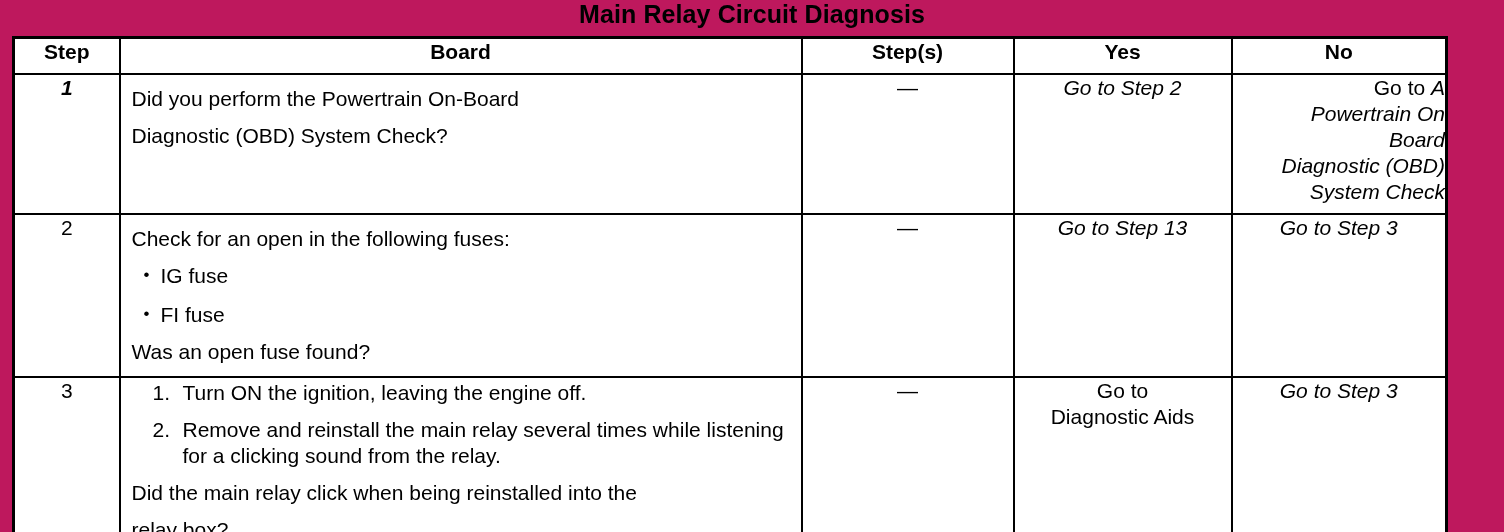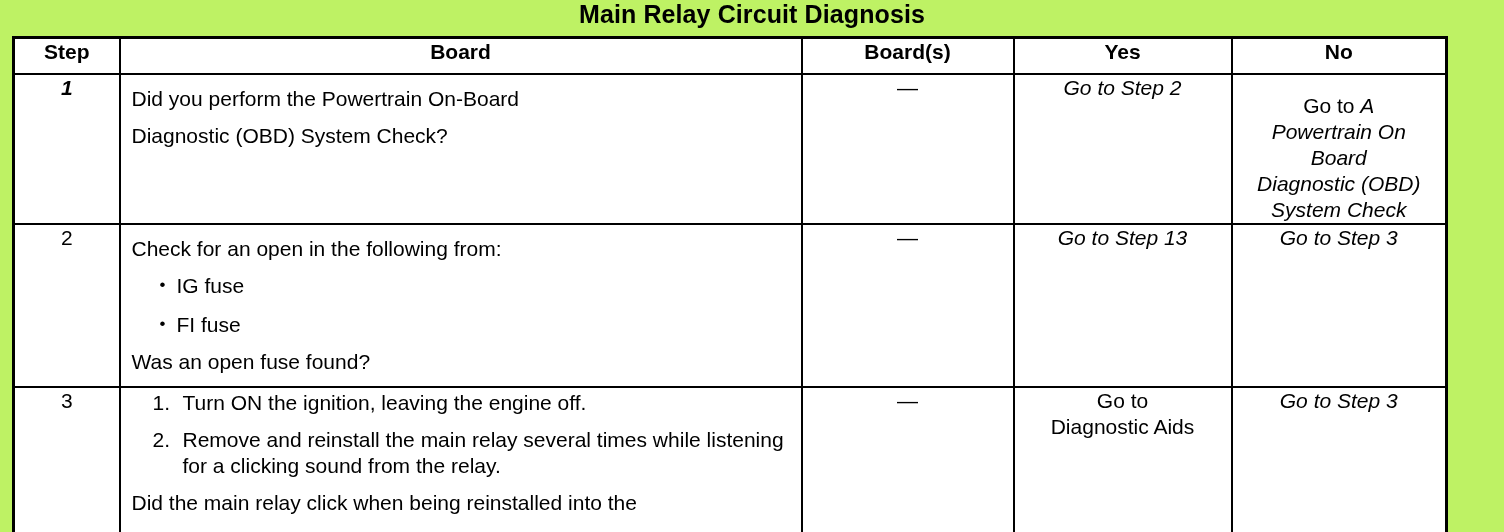--- a/index.html
+++ b/index.html
@@ -2,21 +2,21 @@
 <html><head>
 <meta charset="utf-8">
 <style>
   html,body{margin:0;padding:0;background:#ffffff;}
   body{
     width:1504px;height:532px;
     font-family:"Liberation Sans","DejaVu Sans",sans-serif;
     color:#000000;
     -webkit-font-smoothing:none;
   }
-  #page{position:relative;width:1504px;height:532px;overflow:hidden;background:#bef264;}
+  #page{position:relative;width:1504px;height:532px;overflow:hidden;background:#be185d;}
 
   .title{
     position:absolute;left:0;top:-2px;width:1504px;
     text-align:center;
     font-size:25px;font-weight:bold;letter-spacing:0.1px;
     line-height:32px;
   }
 
   table.diag{
     position:absolute;
@@ -67,29 +67,29 @@
   td.value{
     text-align:center;
     vertical-align:middle;
     font-size:24px;
   }
   td.yes,td.no{
     text-align:center;
     vertical-align:bottom;
     padding-bottom:4px;
   }
-  td.no.top{vertical-align:top;padding-top:18px;}
+  td.no.top{vertical-align:top;padding-top:0;text-align:right;}
 
   .ital{font-style:italic;}
   .noital{font-style:normal;}
 
   .lead{margin:11px;}
   ul.bul{
     list-style:none;
-    margin:9px 0 9px 16px;
+    margin:9px 0 9px 0;
     padding:0 0 0 40px;
   }
   ul.bul li{
     position:relative;
     margin:0 0 13px 0;
   }
   ul.bul li:last-child{margin-bottom:10px;}
   ul.bul li:before{
     content:"\2022";
     position:absolute;
@@ -130,21 +130,21 @@
       <col class="c-step">
         <col class="c-action">
         <col class="c-value">
         <col class="c-yes">
         <col class="c-no">
     </colgroup>
     <thead>
       <tr>
         <th>Step</th>
         <th>Board</th>
-        <th>Board(s)</th>
+        <th>Step(s)</th>
         <th>Yes</th>
         <th>No</th>
       </tr>
     </thead>
     <tbody>
 
       <tr class="r1h">
         <td class="step ital">1</td>
         <td class="action">
           <p class="lead">Did you perform the Powertrain On-Board</p>
@@ -161,21 +161,21 @@
             <span class="ital">Board</span><br>
             <span class="ital">Diagnostic (OBD)</span><br>
             <span class="ital">System Check</span>
           </div>
         </td>
       </tr>
 
       <tr class="r2h">
         <td class="step">2</td>
         <td class="action">
-          <p class="lead">Check for an open in the following from:</p>
+          <p class="lead">Check for an open in the following fuses:</p>
           <ul class="bul">
             <li>IG fuse</li>
             <li>FI fuse</li>
           </ul>
           <p class="tail">Was an open fuse found?</p>
         </td>
         <td class="value">—</td>
         <td class="yes">
           <span class="ital">Go to Step 13</span>
         </td>

